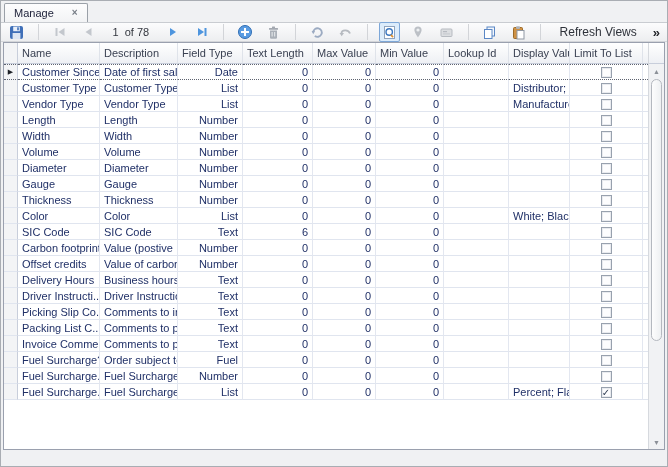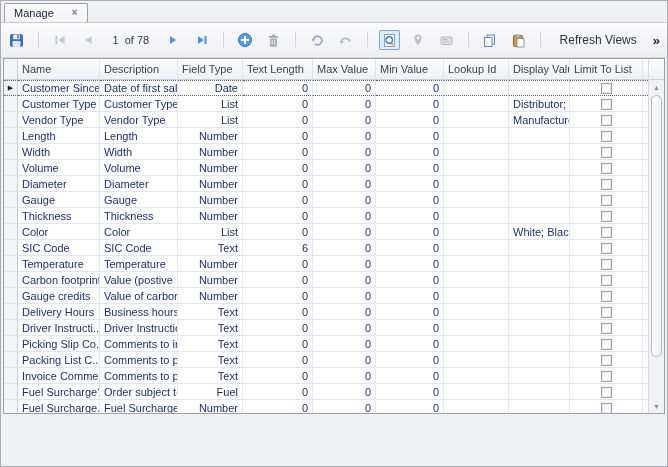--- a/index.html
+++ b/index.html
@@ -13,33 +13,33 @@
   .tabbar { height:21px; display:flex; align-items:flex-end; padding-left:3px; background:#f0f1f3; }
   .tab {
     display:flex; align-items:center; gap:18px; height:19px; padding:0 9px;
     background:linear-gradient(#fdfdfe,#f2f3f5);
     border:1px solid #9aa0a8; border-bottom:none;
     border-radius:2px 2px 0 0; font-size:11px; color:#20243c; cursor:default;
   }
   .tab-close { color:#777d86; font-size:10px; font-weight:bold; line-height:10px; }
   
   .toolbar {
-    height:36px; display:flex; align-items:center; padding:0 5px; gap:8px;
+    height:20px; display:flex; align-items:center; padding:0 5px; gap:8px;
     background:linear-gradient(#fcfcfd,#edeef0);
     border-top:1px solid #c9ccd1; border-bottom:1px solid #d4d6da;
   }
   .tbtn { width:21px; height:20px; display:flex; align-items:center; justify-content:center; border-radius:2px; }
   .tbtn.boxed { border:1px solid #7da7d8; background:#dcecfb; }
   .tsep { width:1px; height:16px; background:#d2d4d8; margin:0 3px; }
   .rec-text { font-size:11px; color:#33373f; padding:0 6px; white-space:nowrap; }
   .refresh-views { font-size:12px; color:#2e323a; padding:0 8px; white-space:nowrap; cursor:default; }
   .chevron { margin-left:auto; font-size:13px; font-weight:bold; color:#1e2126; padding-right:4px; letter-spacing:-2px; }
   
   .grid {
-    margin:0 2px; height:356px; background:#fff;
+    margin:0 2px; height:408px; background:#fff;
     border:1px solid #9aa0ae; display:flex; overflow:hidden;
   }
   .grid-main { flex:1; overflow:hidden; }
   table { border-collapse:separate; border-spacing:0; table-layout:fixed; width:646px; font-size:11px; }
   th {
     height:21px; background:linear-gradient(#ffffff,#eef0f4);
     border-right:1px solid #dfe3ea; border-bottom:1px solid #c8cedb;
     color:#3a4152; font-weight:normal; text-align:left; padding:0 4px;
     white-space:nowrap; overflow:hidden; font-size:11px;
   }
@@ -358,47 +358,34 @@
               <td class="num">6</td>
               <td class="num">0</td>
               <td class="num">0</td>
               <td></td>
               <td></td>
               <td class="cbcell"><span class="cb"></span></td>
               <td class="fillercell"></td>
             </tr>
             <tr>
               <td class="selector"></td>
-              <td>Temperature</td>
-              <td>Temperature</td>
-              <td class="num">Number</td>
-              <td class="num">0</td>
-              <td class="num">0</td>
-              <td class="num">0</td>
-              <td></td>
-              <td></td>
-              <td class="cbcell"><span class="cb"></span></td>
-              <td class="fillercell"></td>
-            </tr>
-            <tr>
-              <td class="selector"></td>
               <td>Carbon footprint</td>
               <td>Value (postive ...</td>
               <td class="num">Number</td>
               <td class="num">0</td>
               <td class="num">0</td>
               <td class="num">0</td>
               <td></td>
               <td></td>
               <td class="cbcell"><span class="cb"></span></td>
               <td class="fillercell"></td>
             </tr>
             <tr>
               <td class="selector"></td>
-              <td>Gauge credits</td>
+              <td>Offset credits</td>
               <td>Value of carbon...</td>
               <td class="num">Number</td>
               <td class="num">0</td>
               <td class="num">0</td>
               <td class="num">0</td>
               <td></td>
               <td></td>
               <td class="cbcell"><span class="cb"></span></td>
               <td class="fillercell"></td>
             </tr>

